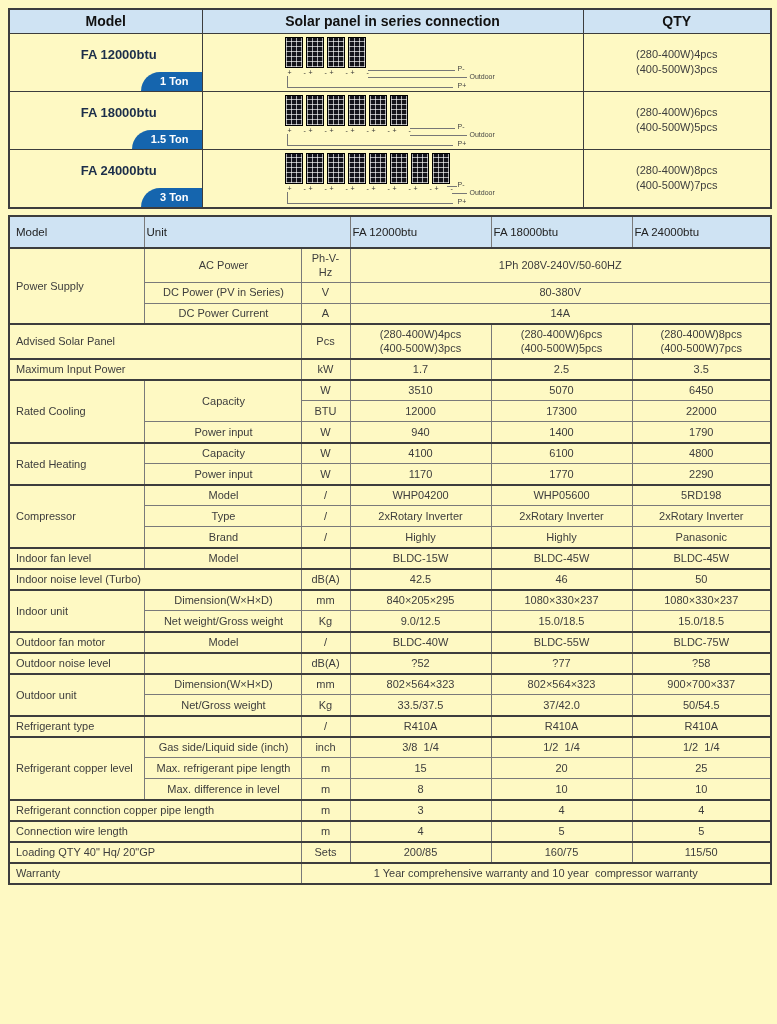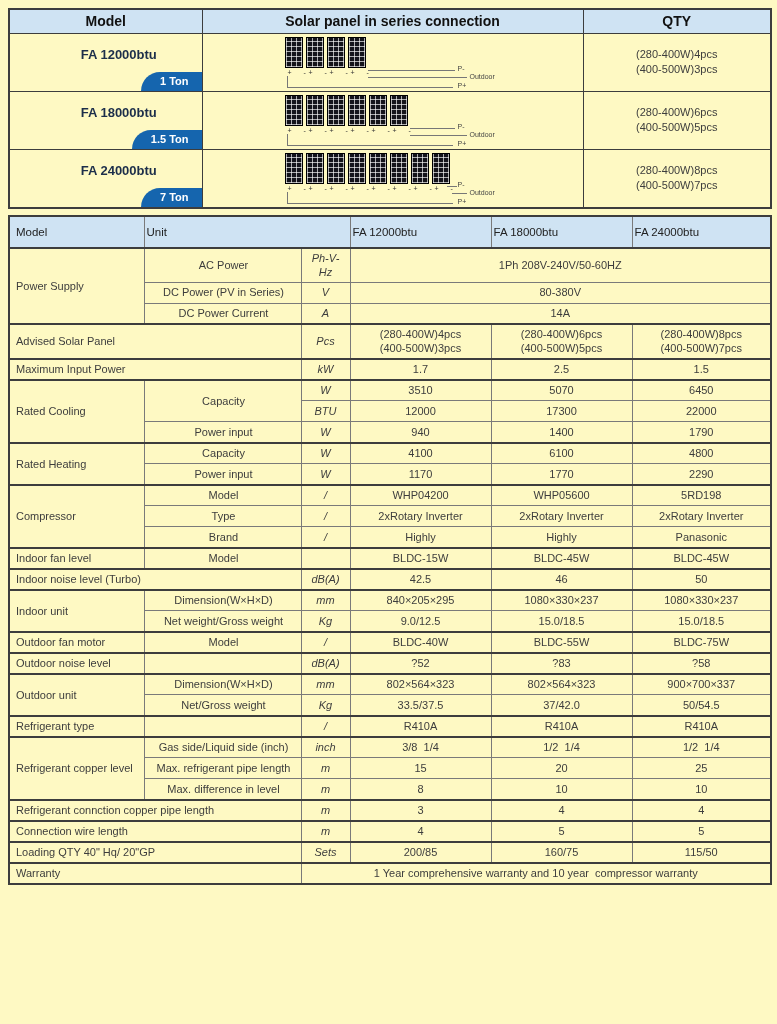--- a/index.html
+++ b/index.html
@@ -43,21 +43,21 @@
   
   .stable{position:absolute;left:8px;top:215px;width:762px;border-collapse:collapse;table-layout:fixed;
           border:2px solid var(--border_dark);font-size:11px;color:var(--text);}
   .stable th,.stable td{border:1px solid var(--border_light);white-space:pre-line;}
   .stable thead th{background:var(--header_bg);height:32px;font-weight:normal;font-size:11.5px;color:#222;
                    border-bottom:2px solid var(--border_dark);text-align:left;padding:2px;}
   .stable thead th.left{text-align:left;padding-left:6px;}
   .stable td{height:21px;padding:2px 4px;line-height:1.3;}
   .stable td.g{text-align:left;padding-left:6px;vertical-align:middle;}
   .stable td.s{text-align:center;padding-left:6px;vertical-align:middle;}
-  .stable td.u{text-align:center;vertical-align:middle;font-style:italic;}
+  .stable td.u{text-align:center;vertical-align:middle;}
   .stable td.v{text-align:center;vertical-align:middle;}
   .stable tr.sec>td{border-top:2px solid var(--border_dark);}
 </style>
 </head>
 <body>
 
 <div class="page">
 
   <table class="ttable">
     <colgroup>
@@ -159,21 +159,21 @@
         <td class="qty-cell">
           <div class="qty-lines">
             <span>(280-400W)6pcs</span>
             <span>(400-500W)5pcs</span>
           </div>
         </td>
       </tr>
       <tr>
         <td class="model-cell">
           <div class="model-name">FA 24000btu</div>
-          <div class="badge">7 Ton</div>
+          <div class="badge">3 Ton</div>
         </td>
         <td>
             <div class="diagram">
               <div class="panels">
                 <div class="pcell">
                   <div class="panel"></div>
                   <div class="terms">+ -</div>
                 </div>
                 <div class="pcell">
                   <div class="panel"></div>
@@ -266,21 +266,21 @@
           <td class="v">(280-400W)6pcs
 (400-500W)5pcs</td>
           <td class="v">(280-400W)8pcs
 (400-500W)7pcs</td>
         </tr>
         <tr class="sec">
           <td colspan="2" class="g">Maximum Input Power</td>
           <td class="u">kW</td>
           <td class="v">1.7</td>
           <td class="v">2.5</td>
-          <td class="v">1.5</td>
+          <td class="v">3.5</td>
         </tr>
         <tr class="sec">
           <td rowspan="3" class="g">Rated Cooling</td>
           <td rowspan="2" class="s">Capacity</td>
           <td class="u">W</td>
           <td class="v">3510</td>
           <td class="v">5070</td>
           <td class="v">6450</td>
         </tr>
         <tr>
@@ -369,21 +369,21 @@
           <td class="u">/</td>
           <td class="v">BLDC-40W</td>
           <td class="v">BLDC-55W</td>
           <td class="v">BLDC-75W</td>
         </tr>
         <tr class="sec">
           <td class="g">Outdoor noise level</td>
           <td class="s"></td>
           <td class="u">dB(A)</td>
           <td class="v">?52</td>
-          <td class="v">?83</td>
+          <td class="v">?77</td>
           <td class="v">?58</td>
         </tr>
         <tr class="sec">
           <td rowspan="2" class="g">Outdoor unit</td>
           <td class="s">Dimension(W×H×D)</td>
           <td class="u">mm</td>
           <td class="v">802×564×323</td>
           <td class="v">802×564×323</td>
           <td class="v">900×700×337</td>
         </tr>

